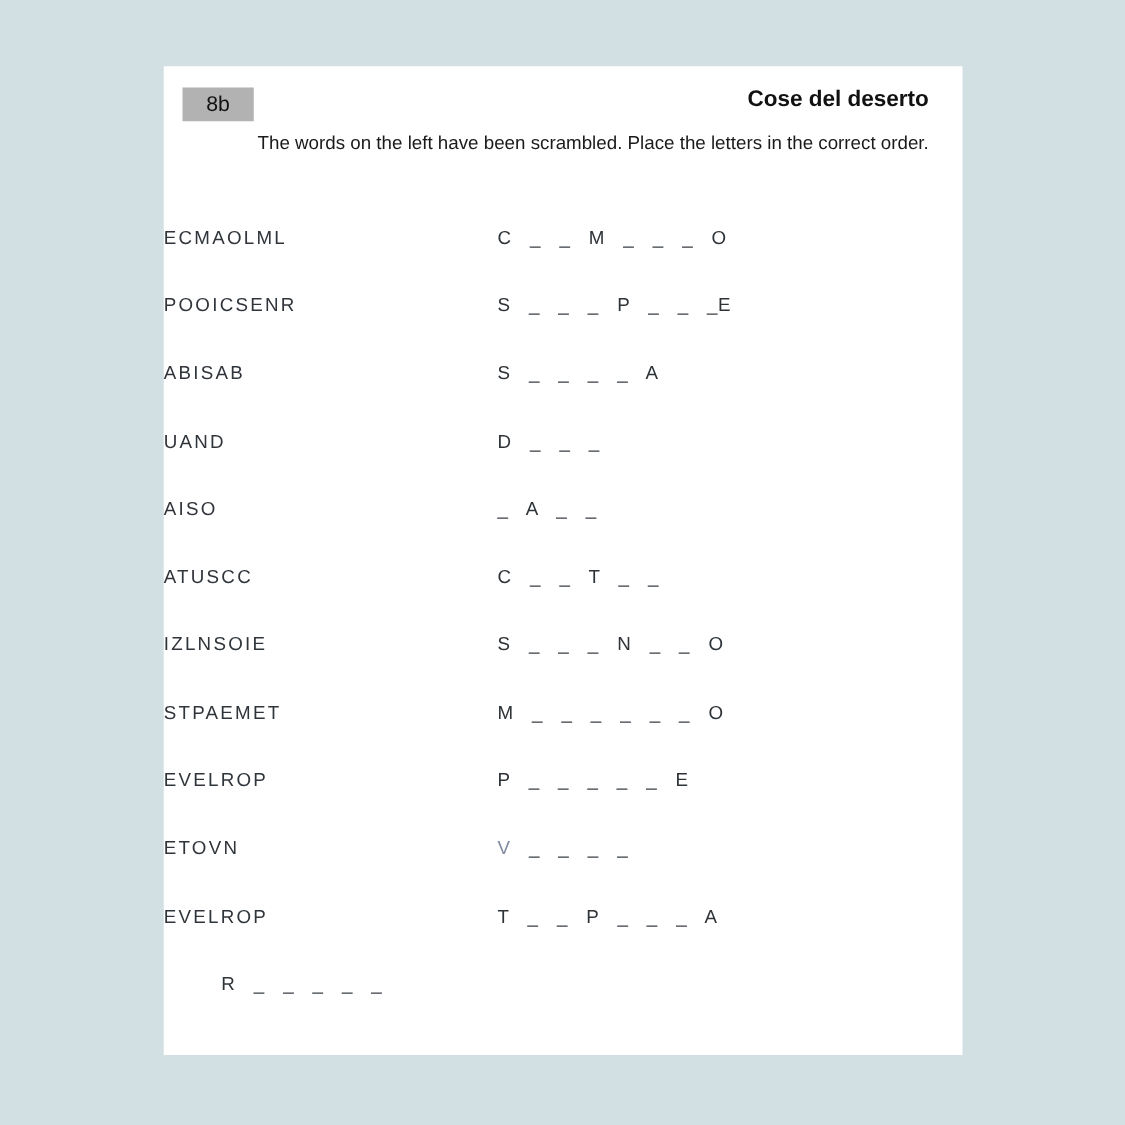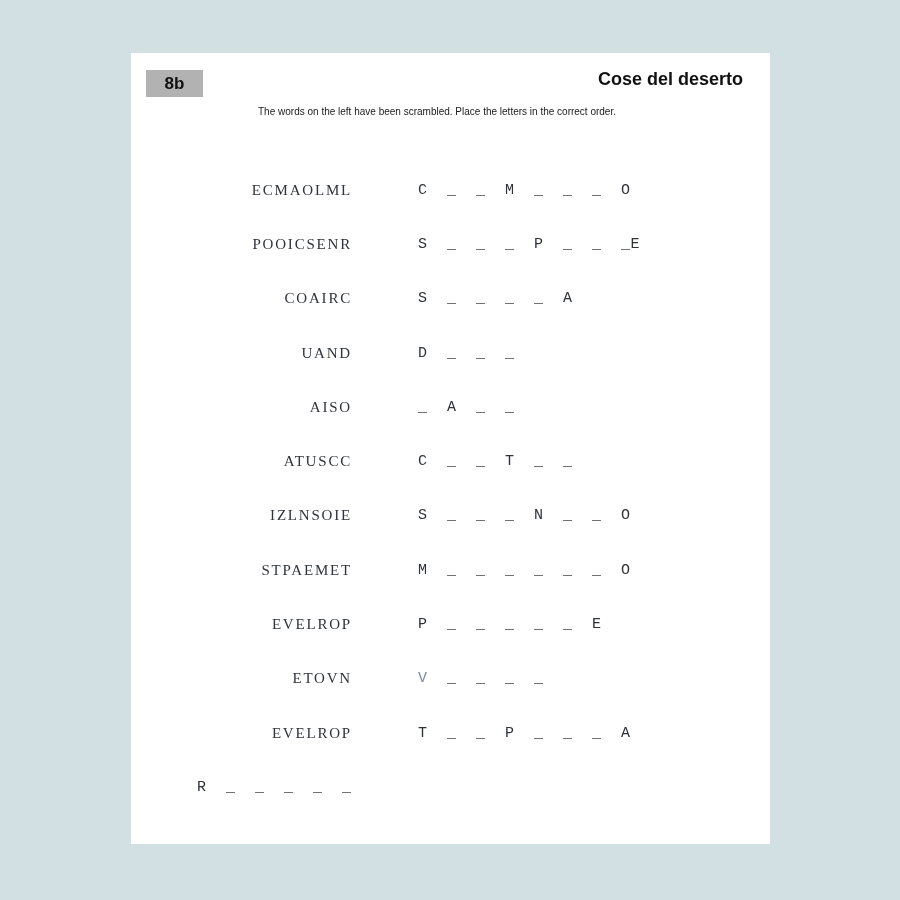--- a/index.html
+++ b/index.html
@@ -25,65 +25,62 @@
     width:639px; height:791px;
     background:var(--paper);
   }
   .badge{
     position:absolute;
     left:15px; top:17px;
     width:57px; height:27px;
     background:var(--badge-bg);
     color:var(--ink);
     font-size:17px;
-    font-weight:bold;
+    font-weight:normal;
     text-align:center;
     line-height:27px;
   }
   .title{
     position:absolute;
     top:12px; left:0; right:27px;
     text-align:right;
     font-size:18px;
     font-weight:bold;
     color:var(--ink);
     line-height:28px;
   }
   .instructions{
     position:absolute;
     top:53px; left:0; right:27px;
-    text-align:center;
-    font-size:10px;
+    text-align:right;
+    font-size:15px;
     color:#1a1a1a;
   }
   .rows{
     position:absolute;
     top:110px; left:0; right:0;
   }
   .row{
     height:54.3px;
     display:flex;
     align-items:center;
   }
   .scrambled{
     width:221px;
-    text-align:right;
     font-size:15px;
     letter-spacing:1.8px;
     color:var(--word-ink);
-    font-family:Liberation Serif, serif;
   }
   .answer{
-    margin-left:66px;
+    margin-left:46px;
     font-size:15px;
     letter-spacing:0.5px;
     word-spacing:10px;
     color:var(--answer-ink);
     white-space:pre;
-    font-family:Liberation Mono, monospace;
   }
   .answer.muted-first::first-letter{
     color:var(--muted-ink);
   }
 </style>
 </head>
 <body>
 
 <div class="paper">
   <div class="badge">8b</div>
@@ -94,21 +91,21 @@
     <div class="scrambled">ECMAOLML</div>
     <div class="answer">C _ _ M _ _ _ O</div>
   </div>
 
   <div class="row">
     <div class="scrambled">POOICSENR</div>
     <div class="answer">S _ _ _ P _ _ _E</div>
   </div>
 
   <div class="row">
-    <div class="scrambled">COAIRC</div>
+    <div class="scrambled">ABISAB</div>
     <div class="answer">S _ _ _ _ A</div>
   </div>
 
   <div class="row">
     <div class="scrambled">UAND</div>
     <div class="answer">D _ _ _</div>
   </div>
 
   <div class="row">
     <div class="scrambled">AISO</div>

